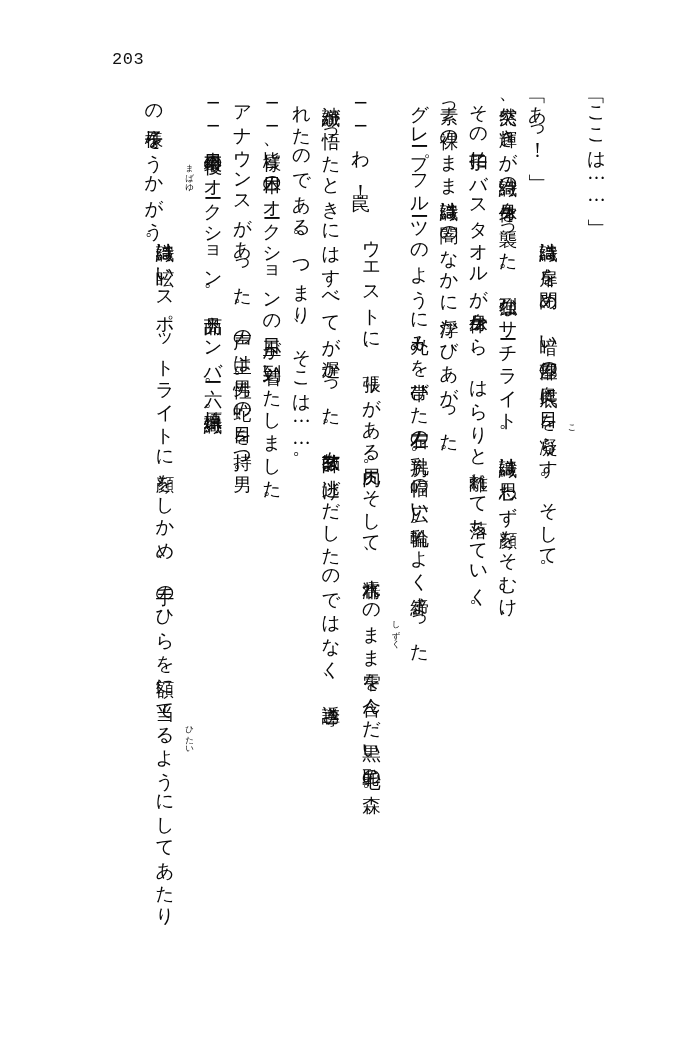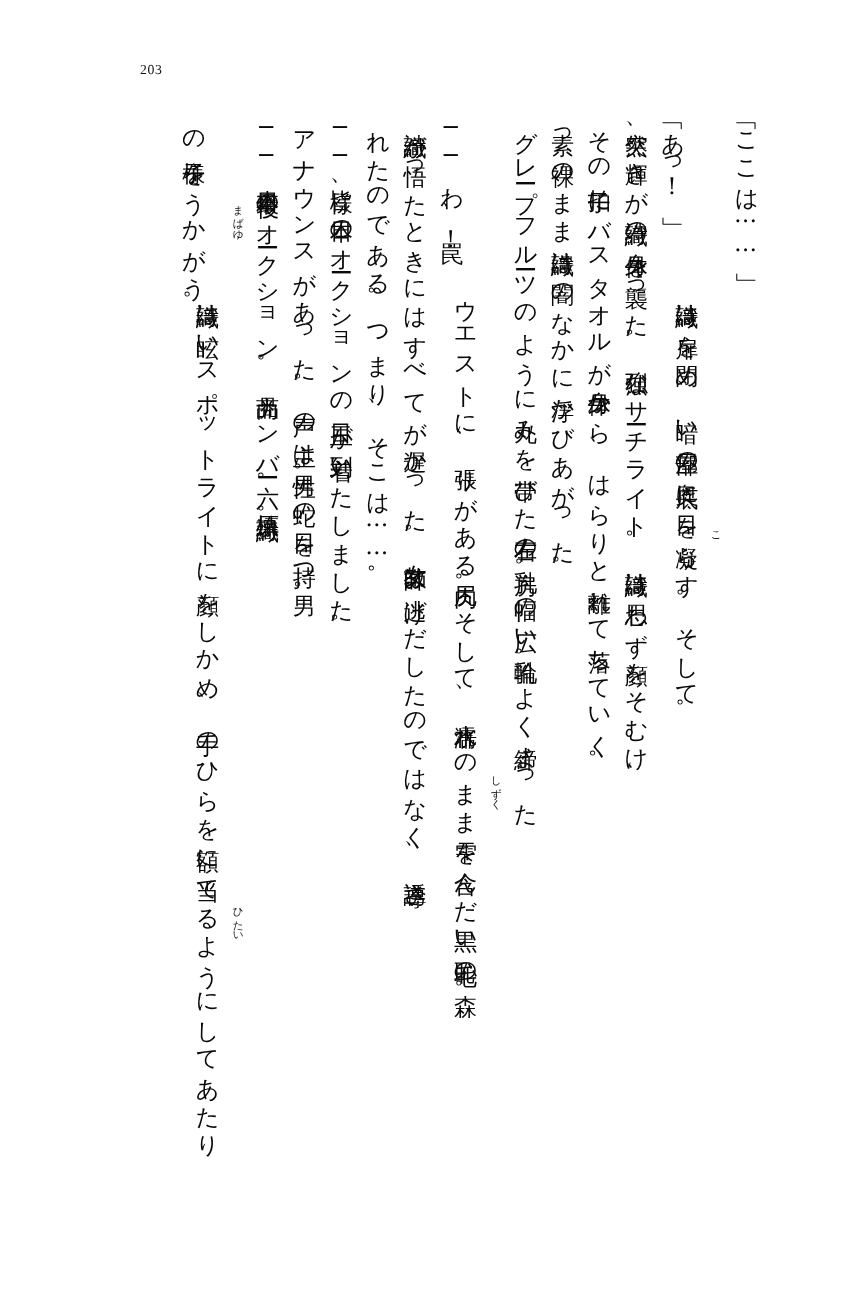--- a/index.html
+++ b/index.html
@@ -16,23 +16,23 @@
     width: 683px;
     height: 1050px;
     background: #ffffff;
     overflow: hidden;
   }
   
   #page-number {
     position: absolute;
     left: 112px;
     top: 50px;
-    font-size: 11px;
+    font-size: 17px;
     letter-spacing: 0.5px;
-    font-family: Liberation Serif, serif;
+    font-family: Liberation Mono, monospace;
     color: #111;
   }
   
   #text-block {
     position: absolute;
     top: 92px;
     right: 78px;
     left: 88px;
     height: 830px;
     display: flex;

